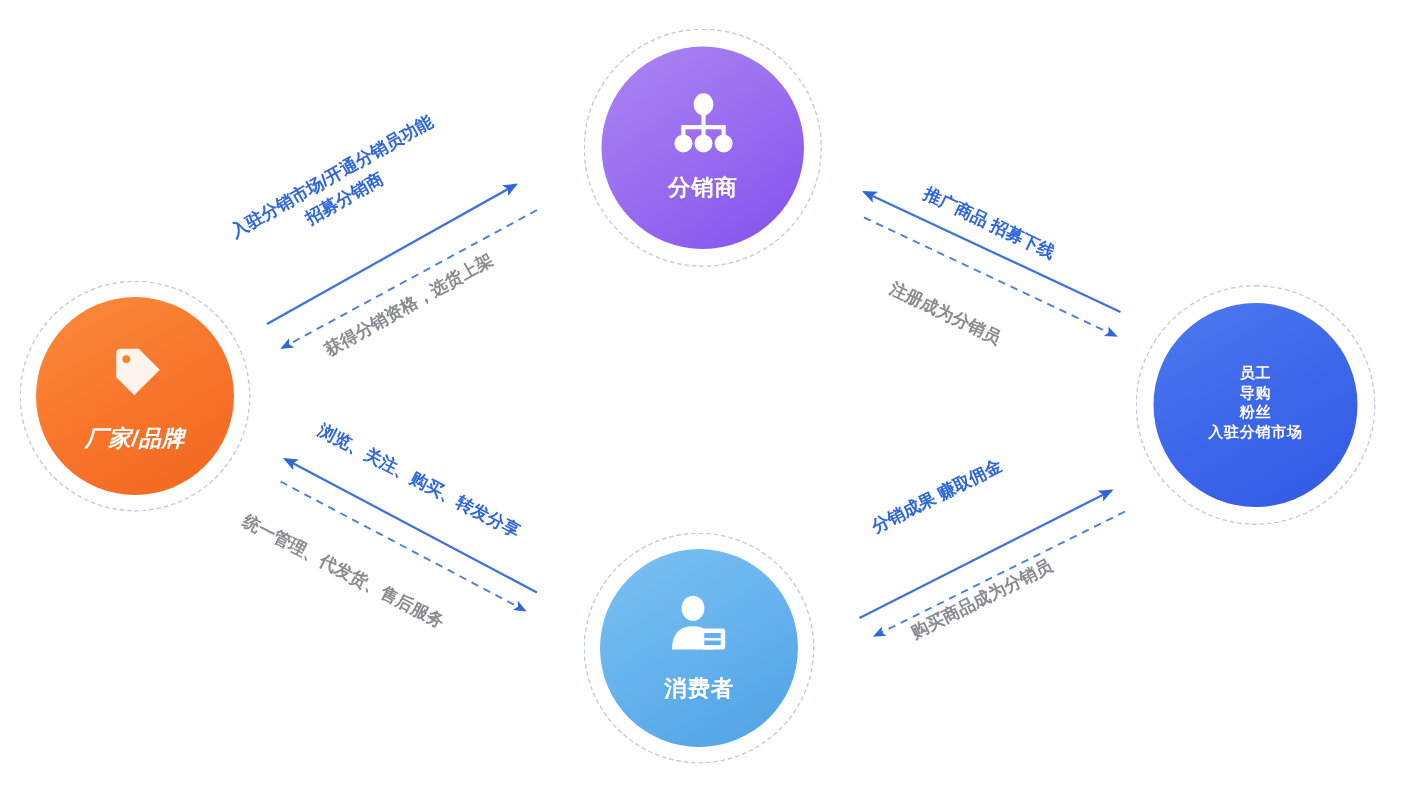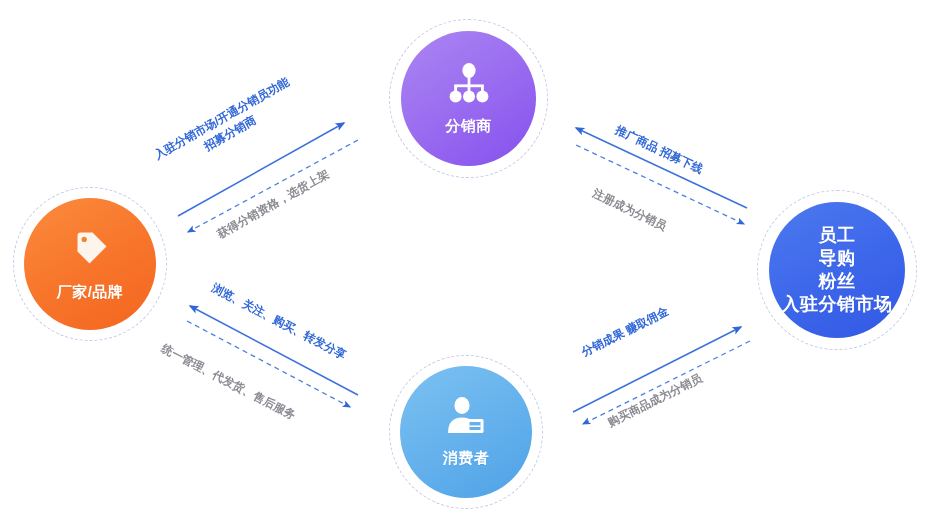--- a/index.html
+++ b/index.html
@@ -56,46 +56,45 @@
     margin-bottom: 6px;
   }
 
   
   #node-brand {
     left: 24px; top: 198px;
     width: 132px; height: 132px;
     background: linear-gradient(150deg, #fb8b3d 0%, #f7742a 55%, #f4661f 100%);
   }
   #ring-brand { left: 13px; top: 187px; width: 154px; height: 154px; }
-  #node-brand .node-label { font-size: 15px; }
+  #node-brand .node-label { font-size: 15px; font-style: italic; }
 
   
   #node-distributor {
     left: 401px; top: 31px;
     width: 135px; height: 135px;
     background: linear-gradient(145deg, #ab86f2 0%, #9a6cf0 50%, #8550ee 100%);
   }
   #ring-distributor { left: 389px; top: 19px; width: 159px; height: 159px; }
   #node-distributor .node-label { font-size: 15px; }
 
   
   #node-salesforce {
     left: 769px; top: 202px;
     width: 136px; height: 136px;
     background: linear-gradient(150deg, #4d79ef 0%, #3c66ea 55%, #3358e4 100%);
   }
   #ring-salesforce { left: 757px; top: 190px; width: 160px; height: 160px; }
-  #node-salesforce .node-label { font-size: 18px; }
+  #node-salesforce .node-label { font-size: 10px; }
 
   
   #node-consumer {
     left: 400px; top: 366px;
     width: 132px; height: 132px;
     background: linear-gradient(150deg, #7cc2f2 0%, #63b0ec 55%, #4fa2e7 100%);
-    font-family: Liberation Serif, serif;
   }
   #ring-consumer { left: 389px; top: 355px; width: 154px; height: 154px; }
   #node-consumer .node-label { font-size: 15px; }
 
   
   .edge-label {
     position: absolute;
     white-space: nowrap;
     font-size: 11.5px;
     font-weight: bold;

